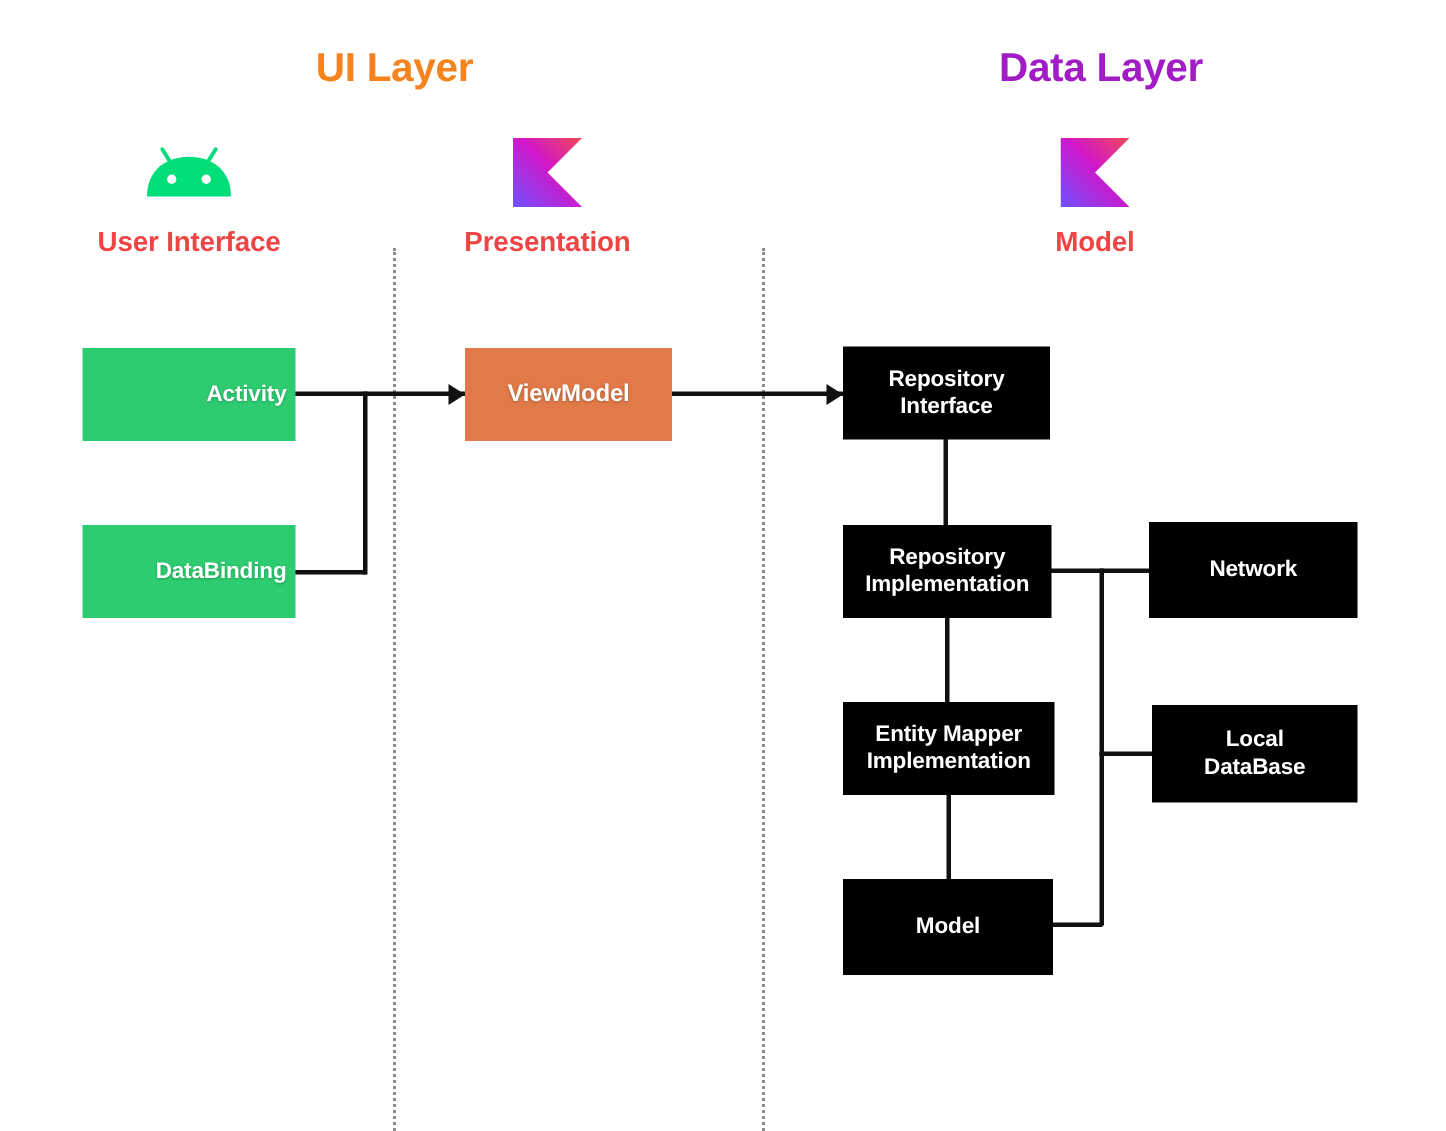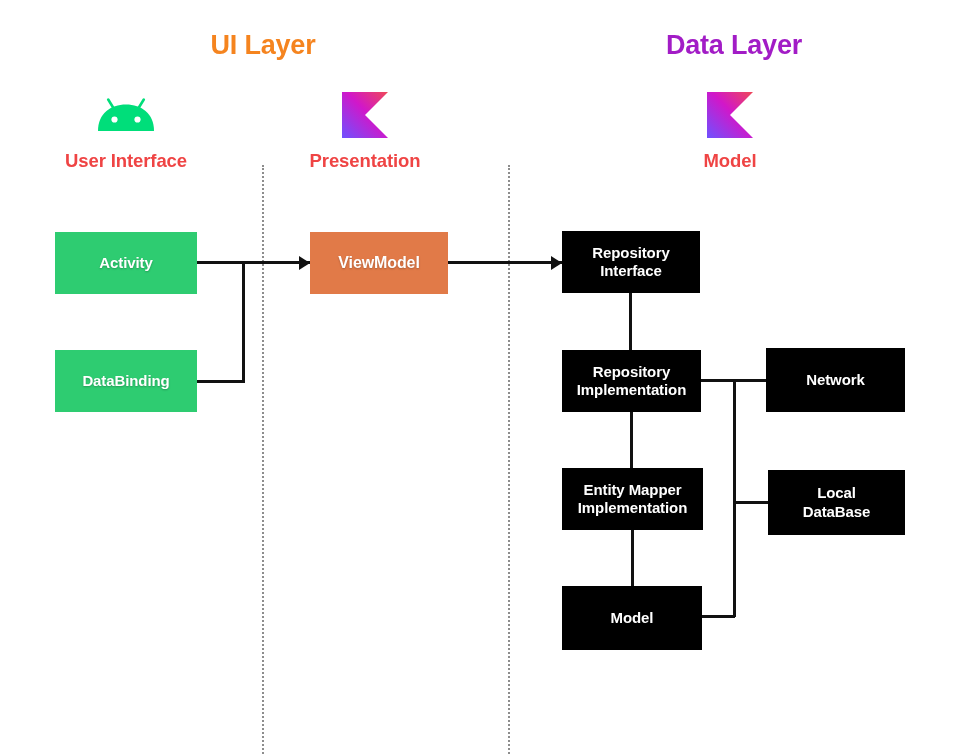--- a/index.html
+++ b/index.html
@@ -88,21 +88,21 @@
     color: #ffffff;
     font-weight: bold;
     font-size: 15px;
     line-height: 1.22;
     letter-spacing: -0.1px;
     box-sizing: border-box;
     padding: 2px 6px;
     text-shadow: 0 1px 2px rgba(0,0,0,0.25);
     z-index: 3;
   }
-  .node.green  { background: #2ECC71; }
+  .node.green  { background: #2ECC71; justify-content: flex-end; }
   .node.orange { background: #E17A48; }
   .node.purple { background: #000000; }
 
   #node-activity     { left: 55px;  top: 232px; width: 142px; height: 62px; }
   #node-databinding  { left: 55px;  top: 350px; width: 142px; height: 62px; }
   #node-viewmodel    { left: 310px; top: 232px; width: 138px; height: 62px; font-size: 16px; text-align: right;}
   #node-repo-iface   { left: 562px; top: 231px; width: 138px; height: 62px; }
   #node-repo-impl    { left: 562px; top: 350px; width: 139px; height: 62px; }
   #node-entity-map   { left: 562px; top: 468px; width: 141px; height: 62px; }
   #node-model        { left: 562px; top: 586px; width: 140px; height: 64px; }

